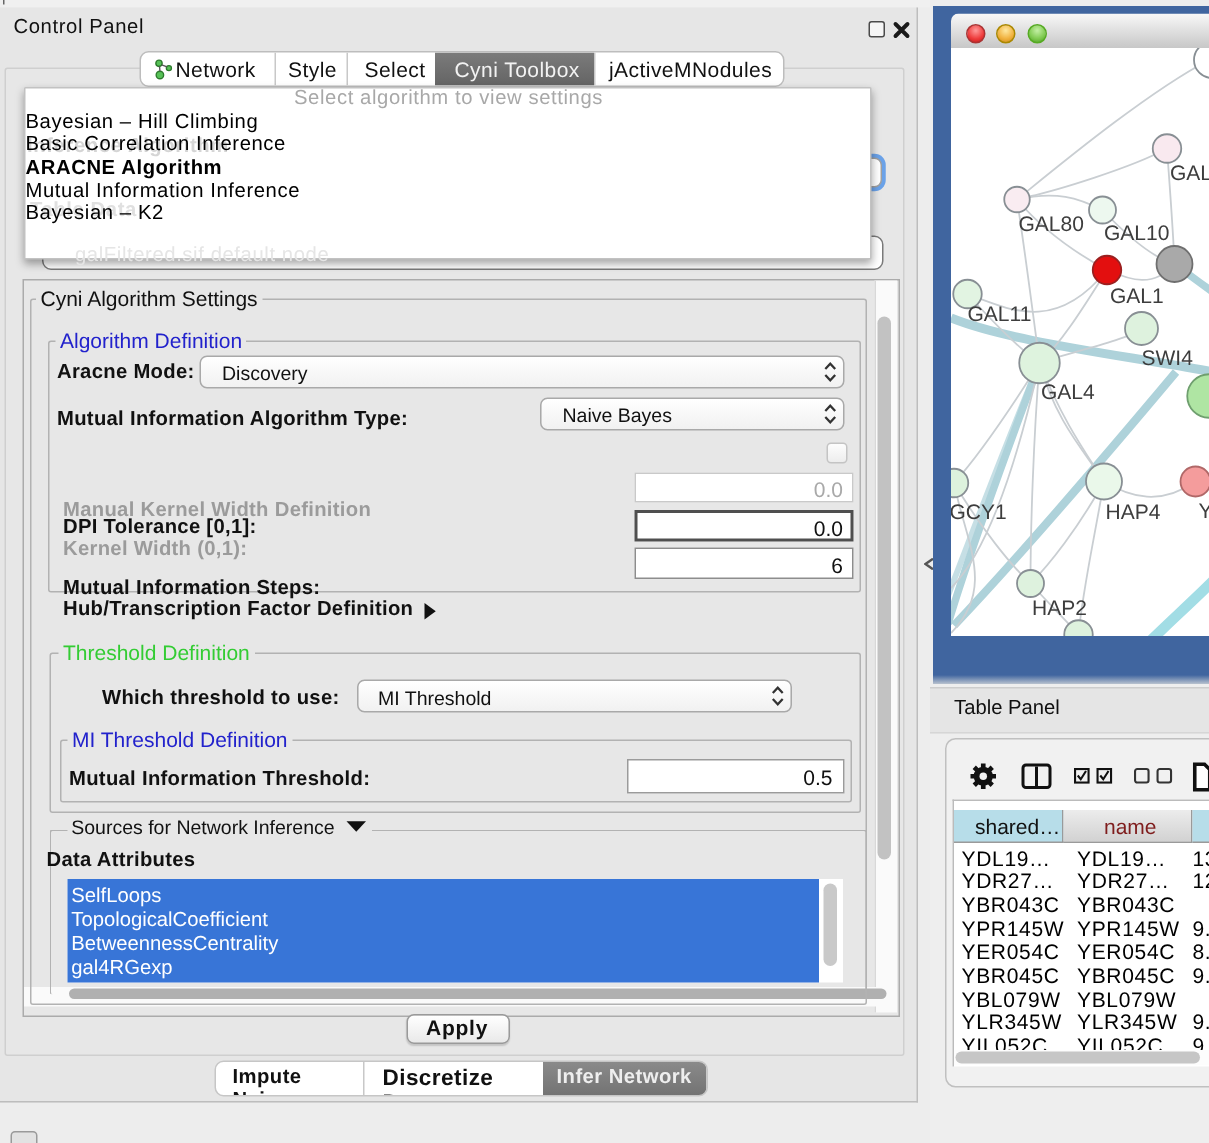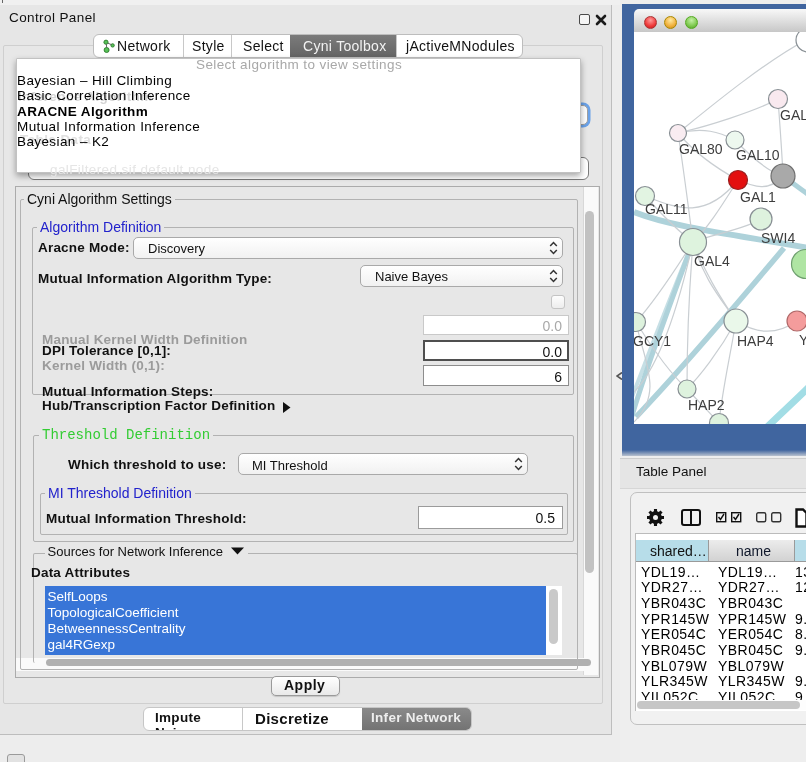--- a/index.html
+++ b/index.html
@@ -95,21 +95,21 @@
 
   <div class="lbl abs" style="left:42px;top:363px;margin-top:16px;">Mutual Information Steps:</div>
   <div class="tf abs" style="left:423px;top:360px;width:146px;height:21px;border:1px solid #8d8d8d;color:#111;padding:3px 6px 0 0;">6</div>
 
   <div class="lbl abs" style="left:42px;top:393px;">Hub/Transcription Factor Definition</div>
   <svg class="abs" style="left:281px;top:396px;" width="11" height="13" viewBox="0 0 11 13">
       <path d="M2 1 L9.5 6.5 L2 12 Z" fill="#111"></path>
     </svg>
 
   <div class="grp abs" style="left:33px;top:430px;width:541px;height:107px;"></div>
-  <div class="gtitle abs" style="left:39px;top:422px;color:#33cc33;font-family:Liberation Mono, monospace;">Threshold Definition</div>
+  <div class="gtitle abs" style="left:39px;top:422px;color:#33cc33;">Threshold Definition</div>
 
   <div class="lbl abs" style="left:68px;top:452px;">Which threshold to use:</div>
   <div class="combo abs" style="left:238px;top:448px;width:290px;height:22px;"></div>
   <div class="ctext abs" style="left:252px;top:452.5px;">MI Threshold</div>
   <svg class="abs" style="left:514px;top:452px;" width="9" height="14" viewBox="0 0 9 14">
       <path d="M1.2 5 L4.5 1.5 L7.8 5" fill="none" stroke="#333" stroke-width="1.5"></path>
       <path d="M1.2 9 L4.5 12.5 L7.8 9" fill="none" stroke="#333" stroke-width="1.5"></path>
     </svg>
 
   <div class="grp abs" style="left:40px;top:488px;width:528px;height:42px;"></div>
@@ -270,21 +270,21 @@
   </svg>
 <svg class="abs" style="left:795px;top:508px;" width="12" height="20" viewBox="0 0 12 20">
     <path d="M1.5 1.5 L8 1.5 L11.5 5 L11.5 18.5 L1.5 18.5 Z" fill="#fff" stroke="#111" stroke-width="2.4"></path>
   </svg>
 
 <div class="abs" style="left:635px;top:533px;width:171px;height:177px;background:#fff;border-left:1px solid #bbb;border-top:1px solid #bbb;"></div>
 <div class="abs" style="left:636px;top:540px;width:73px;height:22px;background:#b7dde9;border-right:1px solid #9a9a9a;border-bottom:1px solid #9a9a9a;box-sizing:border-box;"></div>
 <div class="abs" style="left:709px;top:540px;width:86px;height:22px;background:linear-gradient(#ececec,#d2d2d2);border-right:1px solid #9a9a9a;border-bottom:1px solid #9a9a9a;box-sizing:border-box;"></div>
 <div class="abs" style="left:795px;top:540px;width:11px;height:22px;background:#b7dde9;border-bottom:1px solid #9a9a9a;box-sizing:border-box;"></div>
 <div class="abs" style="left:650px;top:542.5px;font-size:14px;color:#111;">shared…</div>
-<div class="abs" style="left:736px;top:542.5px;font-size:14px;color:#0f172a;">name</div>
+<div class="abs" style="left:736px;top:542.5px;font-size:14px;color:#7f1d1d;">name</div>
 
 <div class="abs" style="left:636px;top:561.5px;width:170px;height:138.5px;overflow:hidden;font-size:14px;letter-spacing:0.45px;color:#000;">
   <div class="abs" style="left:5px;top:2px;">YDL19…</div>
     <div class="abs" style="left:82px;top:2px;">YDL19…</div>
     <div class="abs" style="left:159px;top:2px;">13…</div>
   <div class="abs" style="left:5px;top:17.7px;">YDR27…</div>
     <div class="abs" style="left:82px;top:17.7px;">YDR27…</div>
     <div class="abs" style="left:159px;top:17.7px;">12…</div>
   <div class="abs" style="left:5px;top:33.4px;">YBR043C</div>
     <div class="abs" style="left:82px;top:33.4px;">YBR043C</div>

